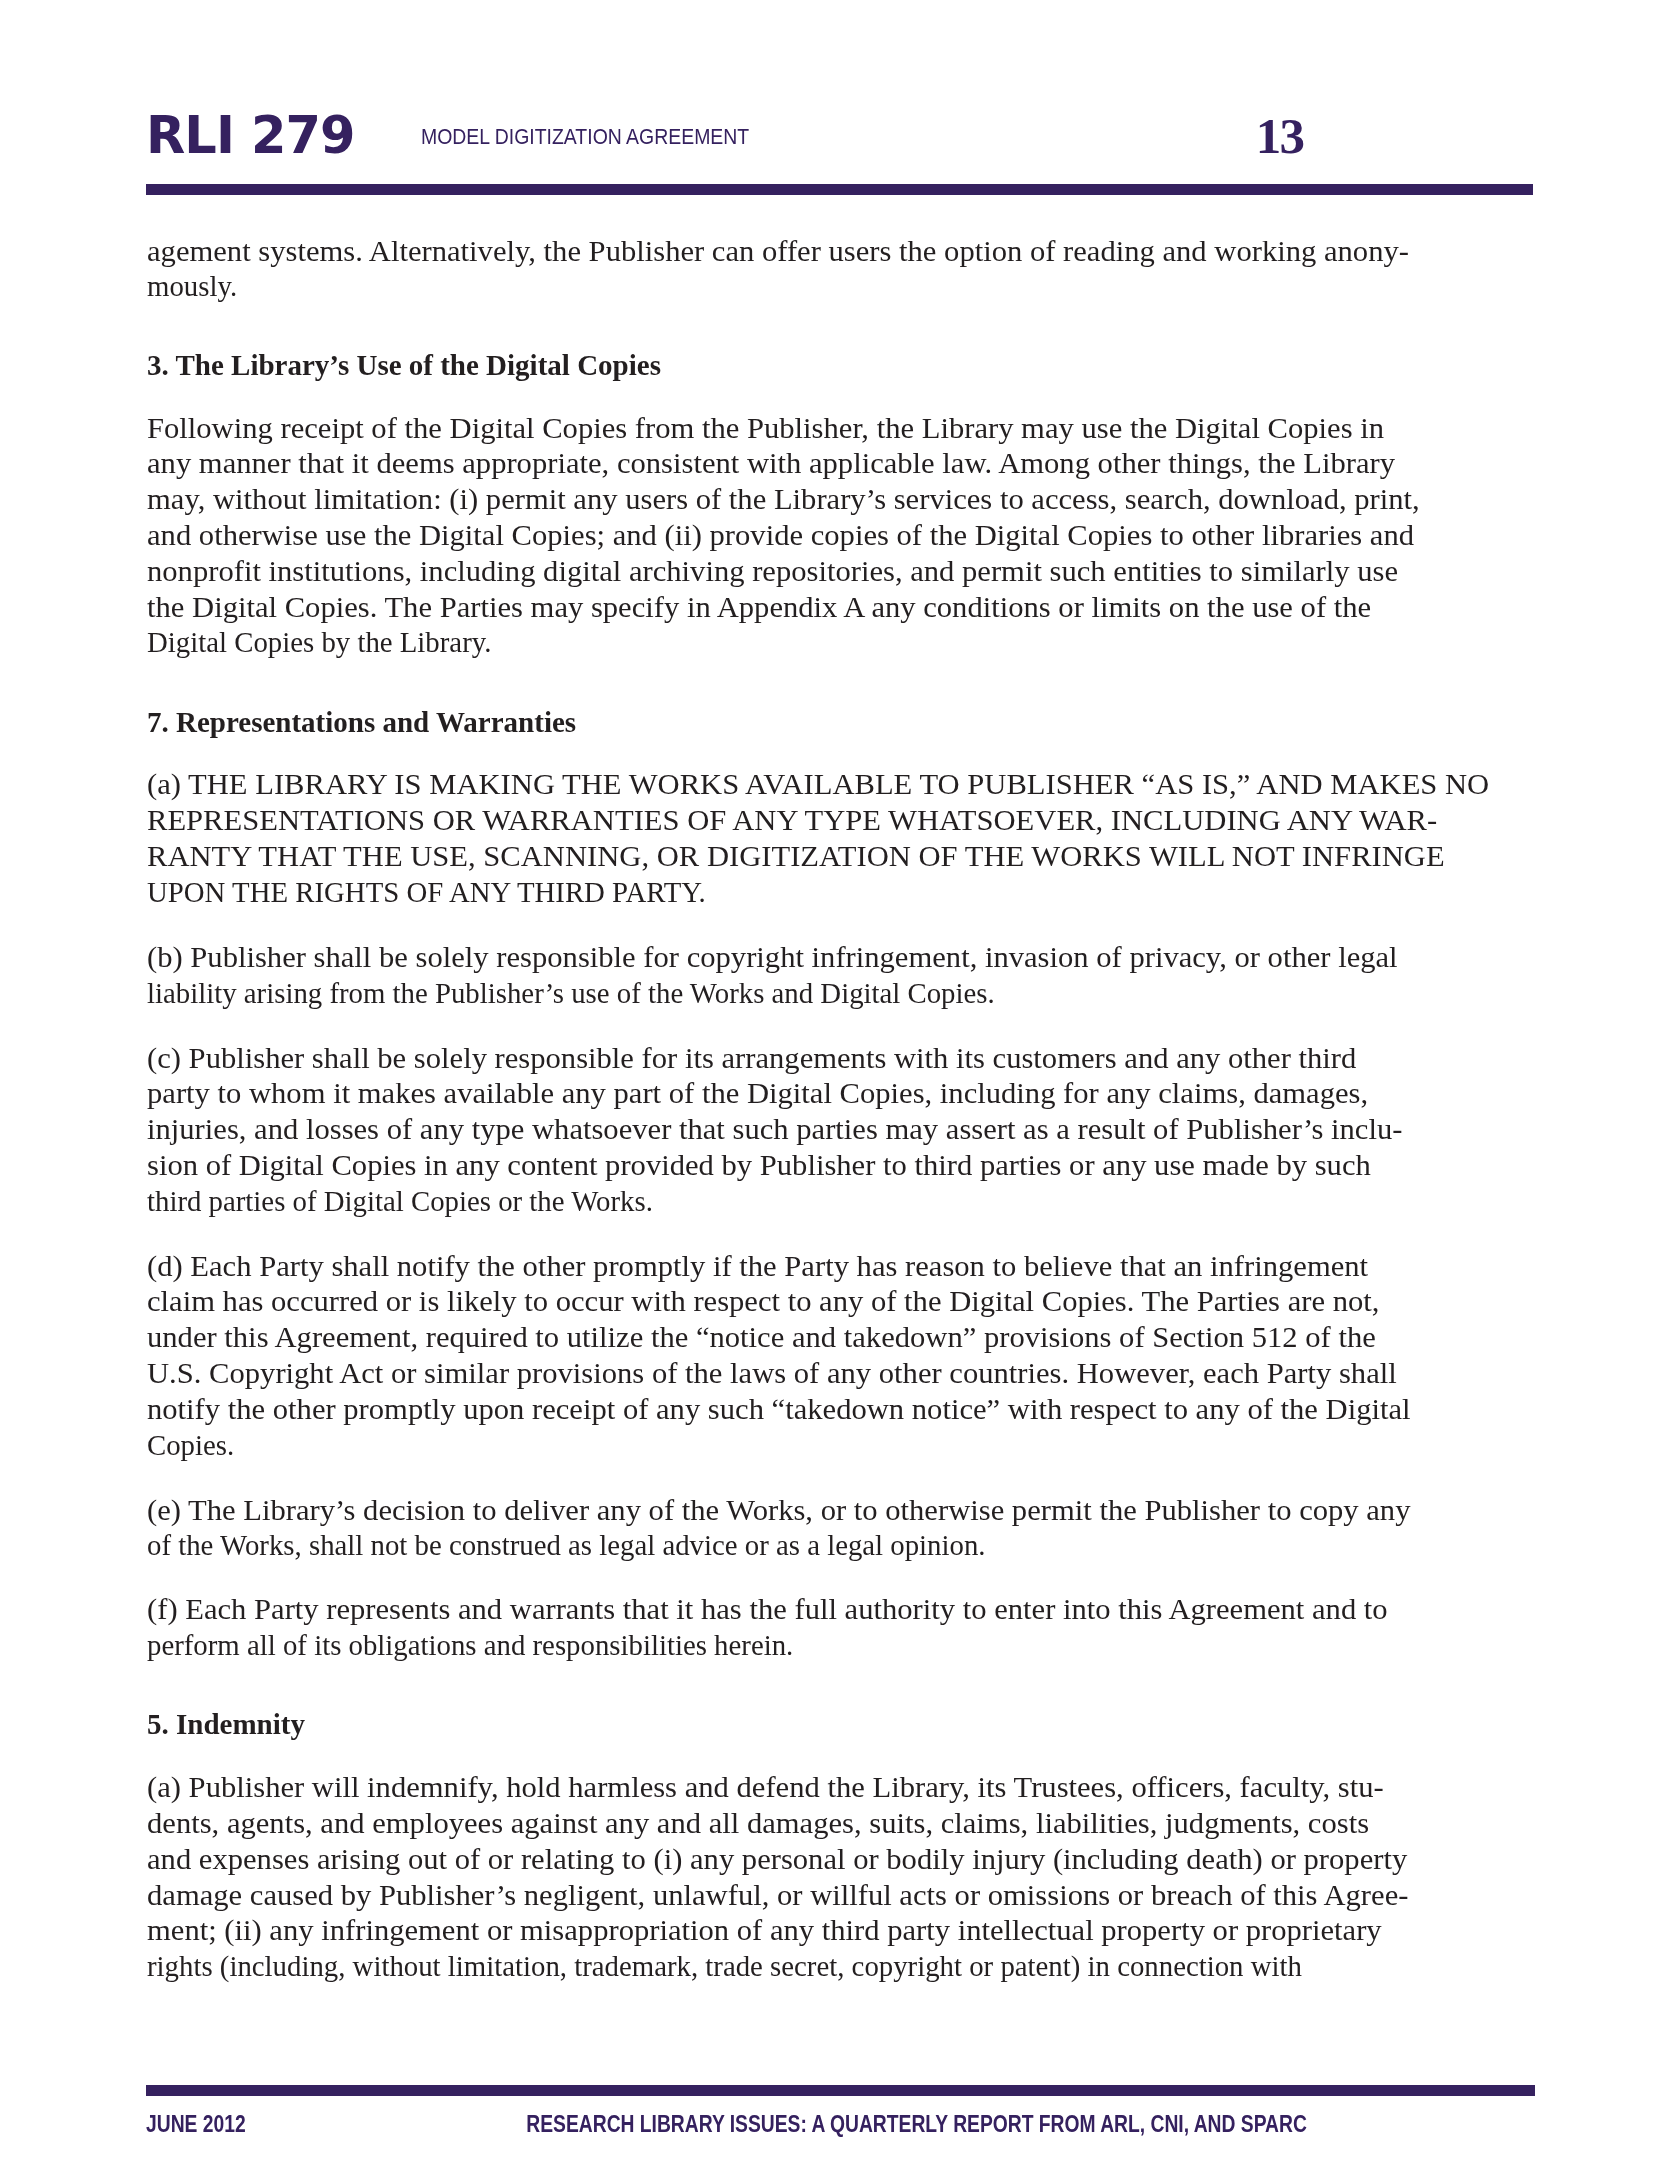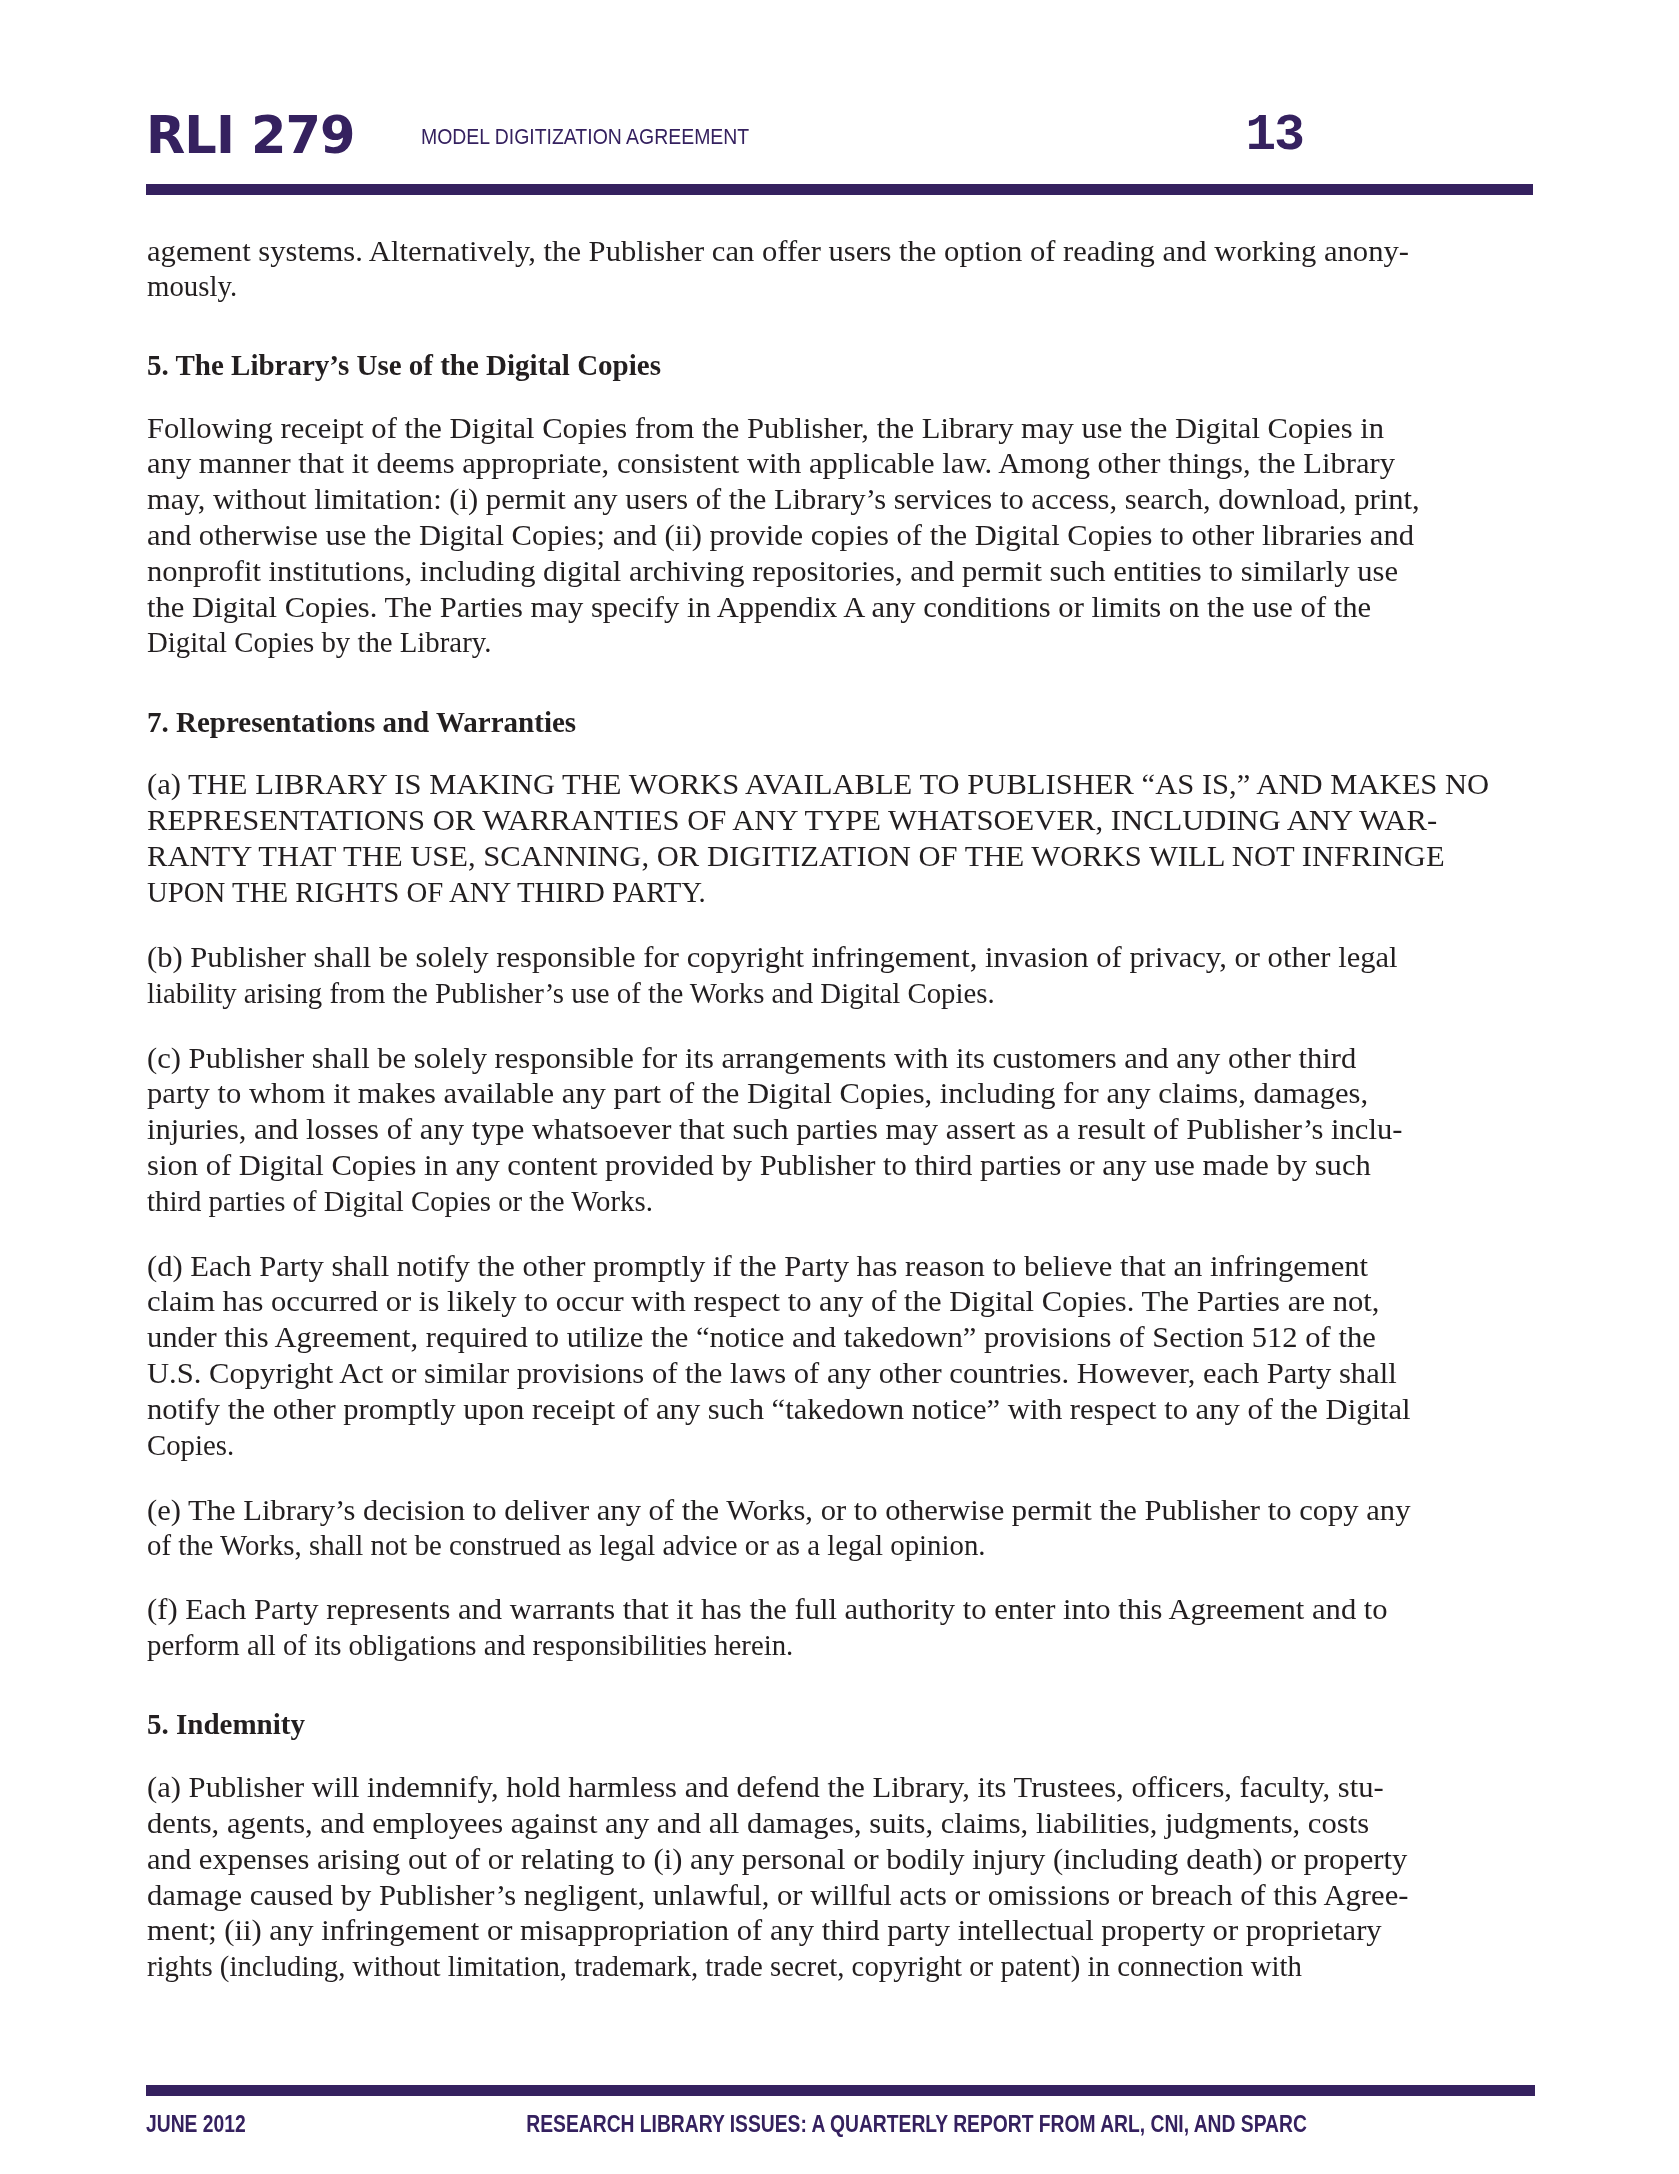--- a/index.html
+++ b/index.html
@@ -12,21 +12,21 @@
     font-family: "DejaVu Sans", sans-serif; font-weight: bold;
     font-size: 51px; line-height: 60px; color: #35215f; letter-spacing: -0.9px;
   }
   .hdr-title {
     position: absolute; left: 421px; top: 107px;
     font-family: "Liberation Sans", sans-serif; font-size: 22.6px; line-height: 28px;
     color: #35215f; transform: scaleX(0.86); transform-origin: left center;
   }
   .hdr-page {
     position: absolute; right: 149px; top: 90px;
-    font-family: Liberation Mono, monospace; font-weight: bold;
+    font-family: Liberation Serif, serif; font-weight: bold;
     font-size: 51px; line-height: 60px; color: #35215f; letter-spacing: -1.9px;
   }
   .rule-top { position: absolute; left: 146px; top: 168px; width: 1387px; height: 11.3px; background: #35215f; }
 
   
   .body-text { position: absolute; left: 147px; top: 0; width: 1394px; }
   .line {
     position: absolute; left: 0; white-space: nowrap;
     font-family: "Liberation Serif", serif; font-size: 30px; line-height: 36px;
     color: #231f20; transform-origin: left center;
@@ -60,21 +60,21 @@
   <div class="hdr-page">13</div>
   <div class="rule-top"></div>
 
   <div class="body-text">
 
     <div>
       <div class="line" style="top: 217px; transform: scaleX(1.02);">agement systems. Alternatively, the Publisher can offer users the option of reading and working anony-</div>
       <div class="line" style="top: 252px; transform: scaleX(0.96);">mously.</div>
     </div>
 
-    <div class="heading" style="top:331px">5. The Library’s Use of the Digital Copies</div>
+    <div class="heading" style="top:331px">3. The Library’s Use of the Digital Copies</div>
     <div>
       <div class="line" style="top: 394px; transform: scaleX(1.02);">Following receipt of the Digital Copies from the Publisher, the Library may use the Digital Copies in</div>
       <div class="line" style="top: 429px; transform: scaleX(1.02);">any manner that it deems appropriate, consistent with applicable law. Among other things, the Library</div>
       <div class="line" style="top: 465px; transform: scaleX(1.02);">may, without limitation: (i) permit any users of the Library’s services to access, search, download, print,</div>
       <div class="line" style="top: 501px; transform: scaleX(1.02);">and otherwise use the Digital Copies; and (ii) provide copies of the Digital Copies to other libraries and</div>
       <div class="line" style="top: 537px; transform: scaleX(1.02);">nonprofit institutions, including digital archiving repositories, and permit such entities to similarly use</div>
       <div class="line" style="top: 573px; transform: scaleX(1.02);">the Digital Copies. The Parties may specify in Appendix A any conditions or limits on the use of the</div>
       <div class="line" style="top: 608px; transform: scaleX(0.96);">Digital Copies by the Library.</div>
     </div>
 

